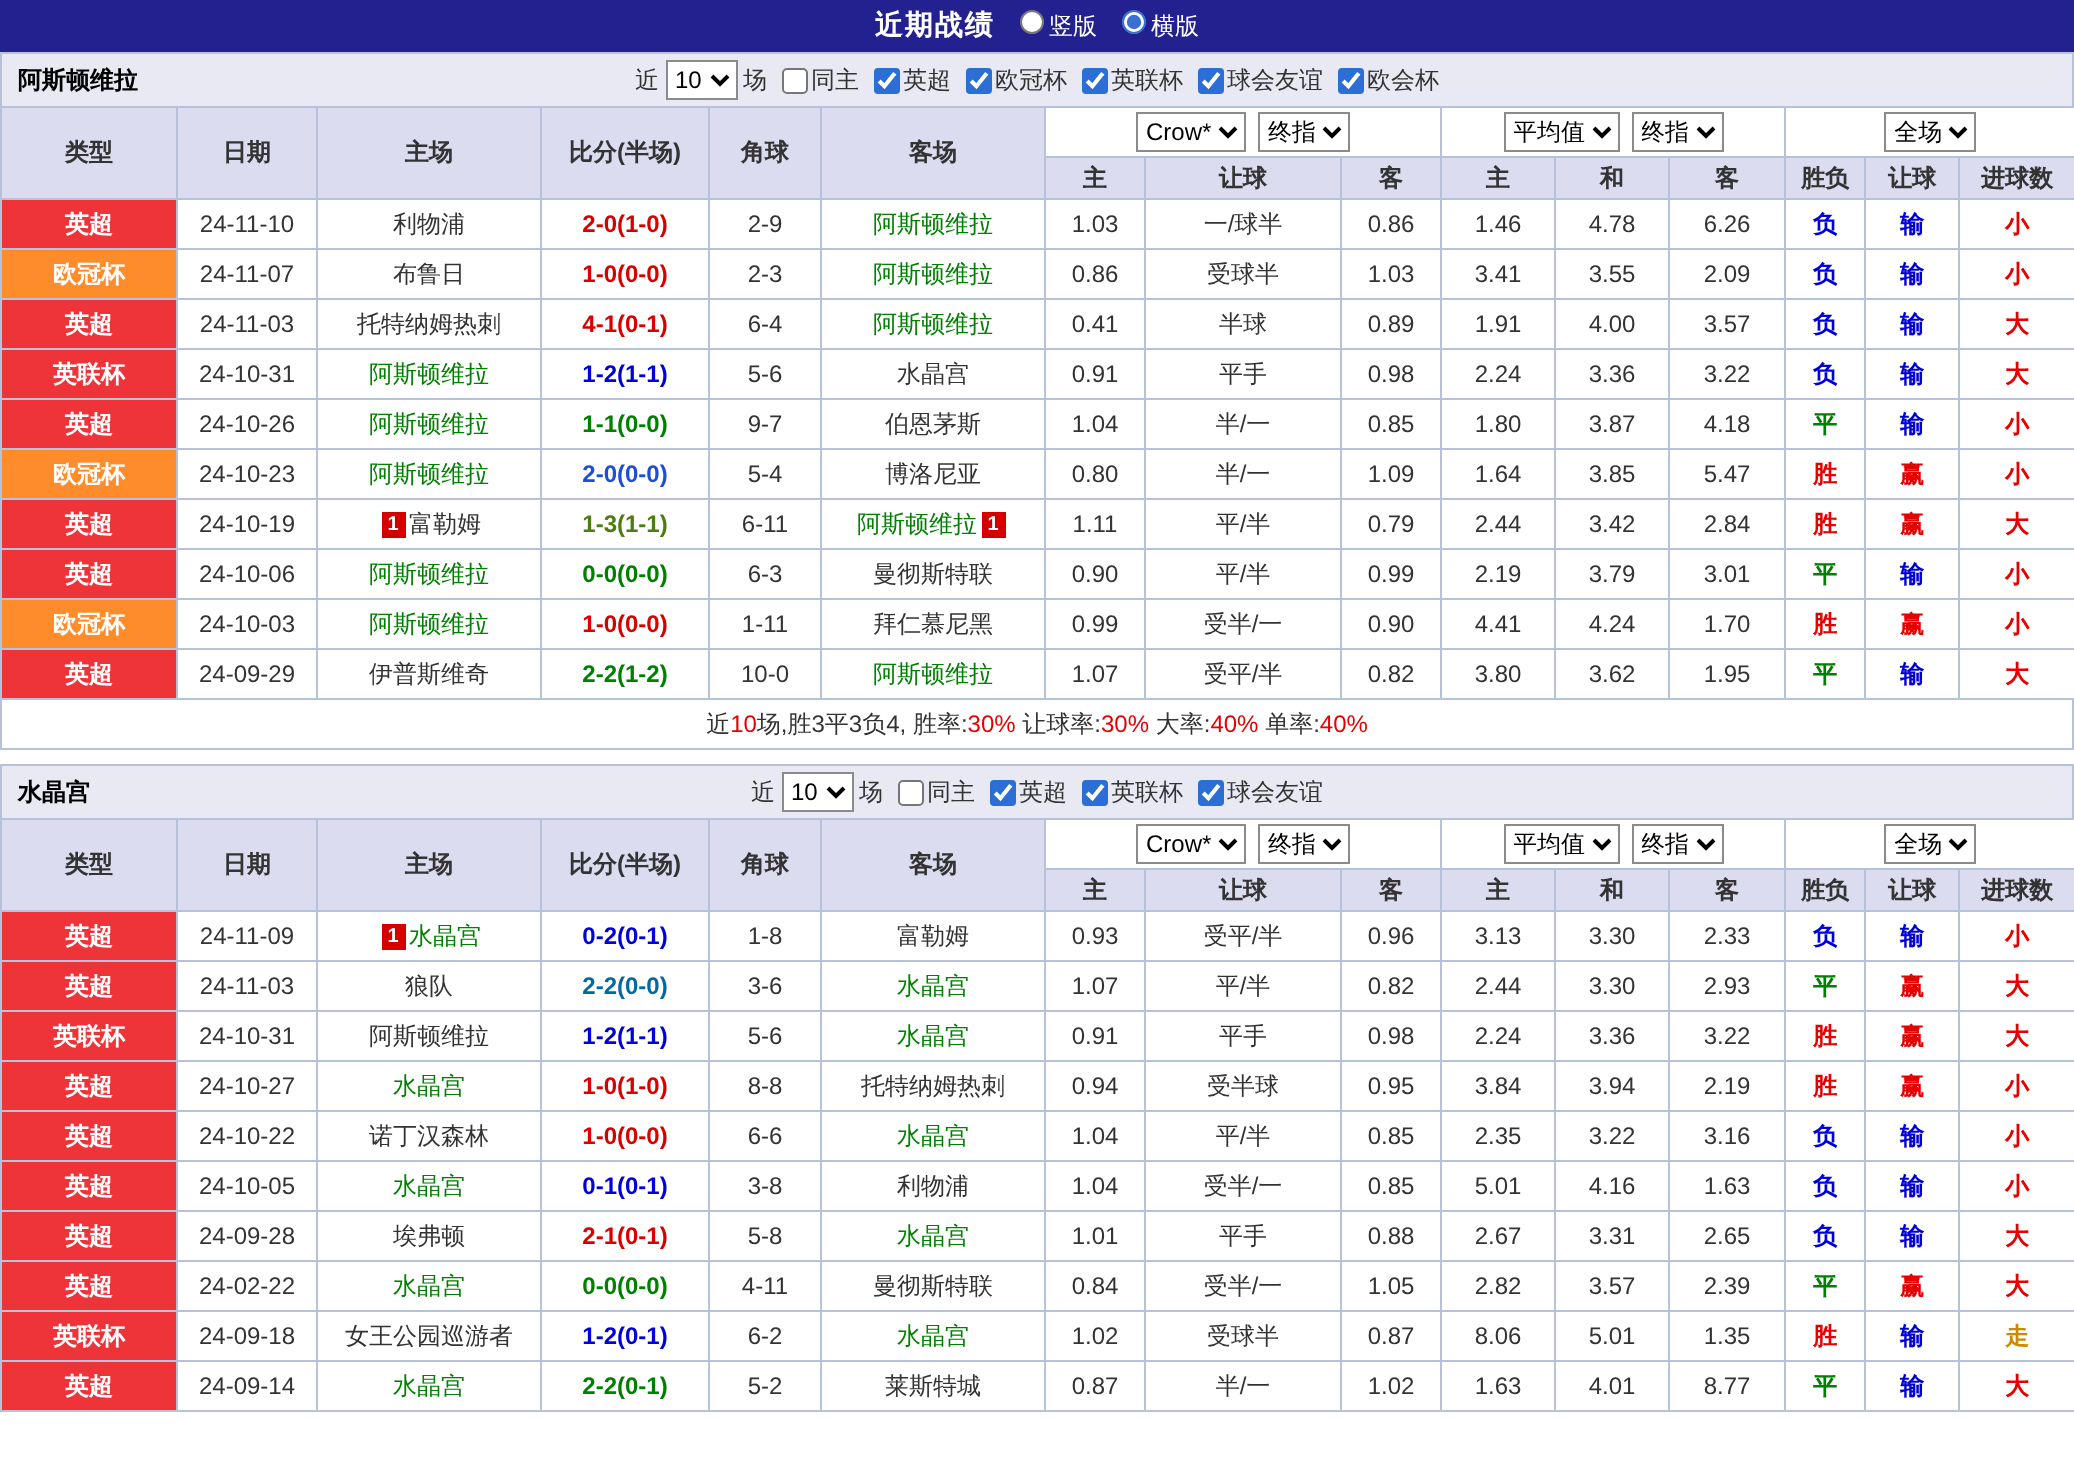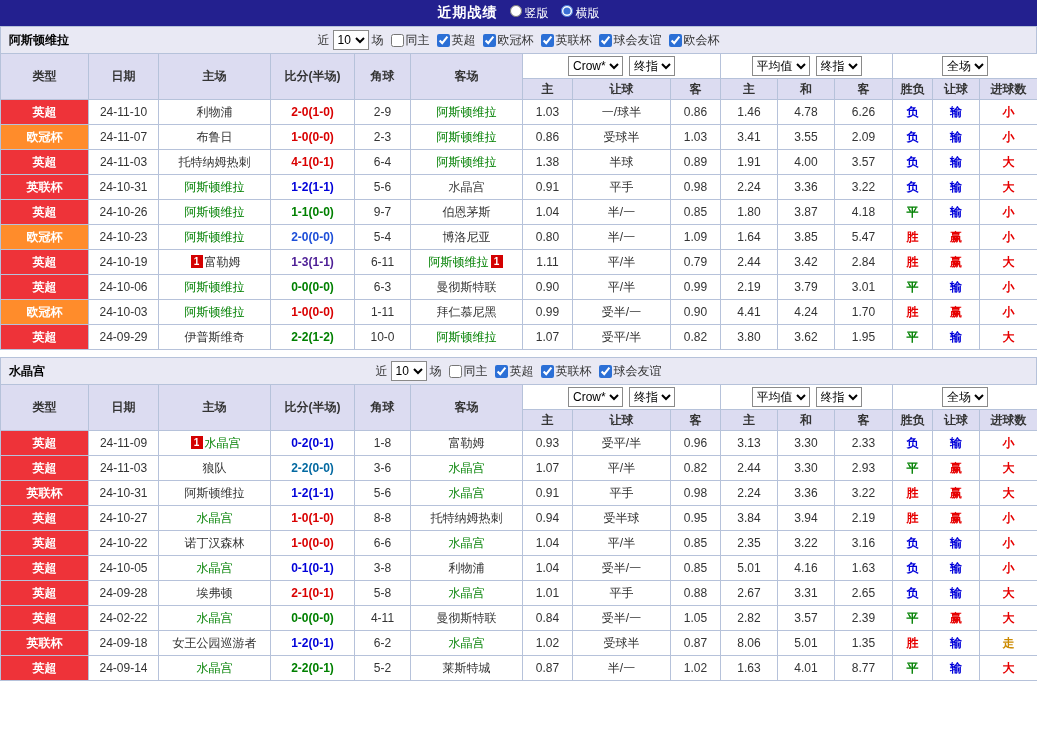--- a/index.html
+++ b/index.html
@@ -226,21 +226,21 @@
             <td class="res" style="color:#0000d9">输</td>
             <td class="res" style="color:#e60000">小</td>
           </tr>
           <tr>
             <td class="type" style="background:#ee3339">英超</td>
             <td>24-11-03</td>
             <td><span class="tname">托特纳姆热刺</span></td>
             <td class="score" style="color:#d90000">4-1(0-1)</td>
             <td>6-4</td>
             <td><span class="tname subject">阿斯顿维拉</span></td>
-            <td>1.38</td>
+            <td>0.41</td>
             <td>半球</td>
             <td>0.89</td>
             <td>1.91</td>
             <td>4.00</td>
             <td>3.57</td>
             <td class="res" style="color:#0000d9">负</td>
             <td class="res" style="color:#0000d9">输</td>
             <td class="res" style="color:#e60000">大</td>
           </tr>
           <tr>
@@ -291,21 +291,21 @@
             <td>3.85</td>
             <td>5.47</td>
             <td class="res" style="color:#e60000">胜</td>
             <td class="res" style="color:#e60000">赢</td>
             <td class="res" style="color:#e60000">小</td>
           </tr>
           <tr>
             <td class="type" style="background:#ee3339">英超</td>
             <td>24-10-19</td>
             <td><span class="card">1</span><span class="tname">富勒姆</span></td>
-            <td class="score" style="color:#4c1d95">1-3(1-1)</td>
+            <td class="score" style="color:#4d7c0f">1-3(1-1)</td>
             <td>6-11</td>
             <td><span class="tname subject">阿斯顿维拉</span><span class="card">1</span></td>
             <td>1.11</td>
             <td>平/半</td>
             <td>0.79</td>
             <td>2.44</td>
             <td>3.42</td>
             <td>2.84</td>
             <td class="res" style="color:#e60000">胜</td>
             <td class="res" style="color:#e60000">赢</td>
@@ -357,20 +357,21 @@
             <td>0.82</td>
             <td>3.80</td>
             <td>3.62</td>
             <td>1.95</td>
             <td class="res" style="color:#008000">平</td>
             <td class="res" style="color:#0000d9">输</td>
             <td class="res" style="color:#e60000">大</td>
           </tr>
         </tbody>
       </table>
+      <div class="summary"><span>近</span><span class="red">10</span><span>场,胜3平3负4, </span><span>胜率:</span><span class="red">30%</span><span> 让球率:</span><span class="red">30%</span><span> 大率:</span><span class="red">40%</span><span> 单率:</span><span class="red">40%</span></div>
     </div>
     <div class="section">
       <div class="section-head">
         <span class="team">水晶宫</span>
         <div class="filters">
           <span>近</span>
           <select><option>10</option></select>
           <span>场</span>
           <label>
             <input type="checkbox" style="">

